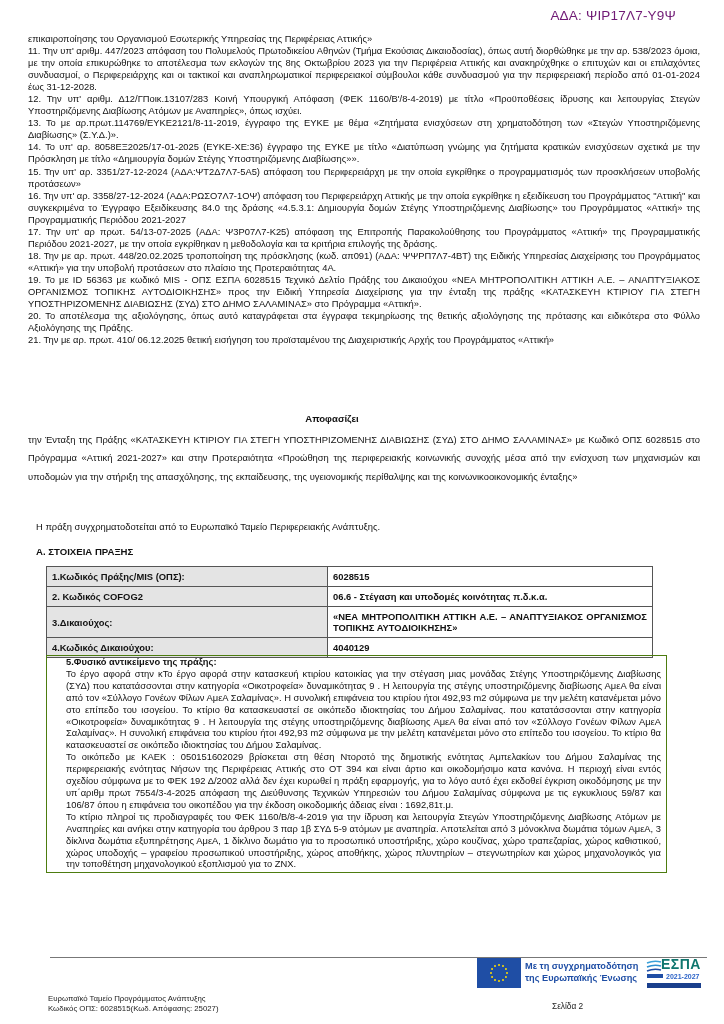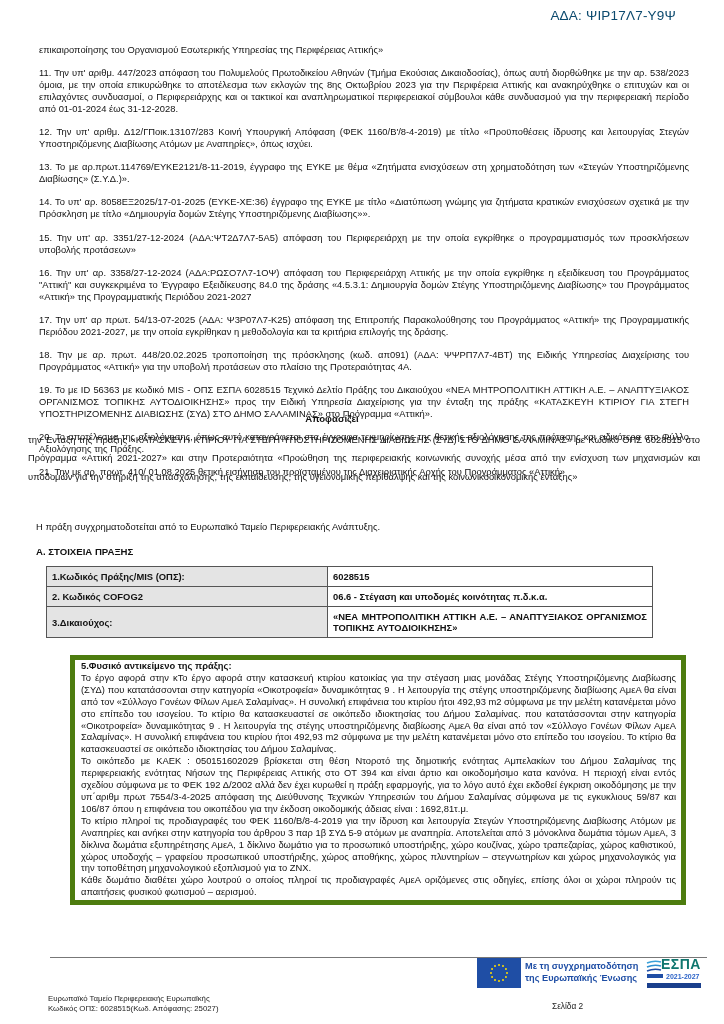--- a/index.html
+++ b/index.html
@@ -2,27 +2,27 @@
 <html><head>
 <meta charset="utf-8">
 <style>
   html, body { margin: 0; padding: 0; background: #ffffff; }
   body {
     width: 724px; height: 1024px; position: relative; overflow: hidden;
     font-family: "Liberation Sans", sans-serif; color: #111;
   }
   .ada {
     position: absolute; top: 8px; right: 48px;
-    font-size: 13.5px; letter-spacing: 0.2px; color: #0c4a6e;
+    font-size: 13.5px; letter-spacing: 0.2px; color: #701a75;
   }
   .considerations {
     position: absolute; left: 28px; top: 33px; width: 672px;
     font-size: 9.35px; line-height: 12.05px; text-align: justify;
   }
-  .considerations p { margin: 11px; }
+  .considerations p { margin: 0; }
   .decides-title {
     position: absolute; left: 0; width: 664px; top: 413px;
     text-align: center; font-weight: bold; font-size: 9.6px;
   }
   .decides-body {
     position: absolute; left: 28px; top: 431px; width: 672px;
     font-size: 9.4px; line-height: 18.3px; text-align: justify;
   }
   .cofund {
     position: absolute; left: 36px; top: 521px; font-size: 9.4px;
@@ -39,22 +39,22 @@
     font-weight: bold;
   }
   table.info td.lbl { background: #e4e4e4; width: 270px; }
   table.info tr.r1 td { height: 17px; }
   table.info tr.r2 td { height: 17px; }
   table.info tr.r3 td { height: 28px; }
   table.info tr.r4 td { height: 17px; }
   table.info td.val3 { text-align: justify; line-height: 11.5px; }
   .object-box {
     position: absolute; left: 46px; top: 655px; width: 595px;
-    border: 5px solid #4d7c0f; padding: 1px 5px 1px 6px;
-    font-size: 9.35px; line-height: 11.9px; text-align: justify; margin-left: 24px;
+    border: 1px solid #4d7c0f; padding: 1px 5px 1px 19px;
+    font-size: 9.35px; line-height: 11.9px; text-align: justify;
   }
   .object-box .obj-title { font-weight: bold; }
   .object-box p { margin: 0; }
   .footer-line {
     position: absolute; left: 50px; top: 957px; width: 657px; height: 1px; background: #777;
   }
   .eu-flag {
     position: absolute; left: 477px; top: 958px; width: 44px; height: 30px; background: #1f4ea5;
   }
   .eu-flag svg { width: 44px; height: 30px; display: block; }
@@ -85,21 +85,21 @@
   <p>11. Την υπ' αριθμ. 447/2023 απόφαση του Πολυμελούς Πρωτοδικείου Αθηνών (Τμήμα Εκούσιας Δικαιοδοσίας), όπως αυτή διορθώθηκε με την αρ. 538/2023 όμοια, με την οποία επικυρώθηκε το αποτέλεσμα των εκλογών της 8ης Οκτωβρίου 2023 για την Περιφέρεια Αττικής και ανακηρύχθηκε ο επιτυχών και οι επιλαχόντες συνδυασμοί, ο Περιφερειάρχης και οι τακτικοί και αναπληρωματικοί περιφερειακοί σύμβουλοι κάθε συνδυασμού για την περιφερειακή περίοδο από 01-01-2024 έως 31-12-2028.</p>
   <p>12. Την υπ' αριθμ. Δ12/ΓΠοικ.13107/283 Κοινή Υπουργική Απόφαση (ΦΕΚ 1160/Β'/8-4-2019) με τίτλο «Προϋποθέσεις ίδρυσης και λειτουργίας Στεγών Υποστηριζόμενης Διαβίωσης Ατόμων με Αναπηρίες», όπως ισχύει.</p>
   <p>13. Το με αρ.πρωτ.114769/ΕΥΚΕ2121/8-11-2019, έγγραφο της ΕΥΚΕ με θέμα «Ζητήματα ενισχύσεων στη χρηματοδότηση των «Στεγών Υποστηριζόμενης Διαβίωσης» (Σ.Υ.Δ.)».</p>
   <p>14. Το υπ' αρ. 8058ΕΞ2025/17-01-2025 (ΕΥΚΕ-ΧΕ:36) έγγραφο της ΕΥΚΕ  με τίτλο «Διατύπωση γνώμης για ζητήματα κρατικών ενισχύσεων σχετικά με την Πρόσκληση με τίτλο «Δημιουργία δομών Στέγης Υποστηριζόμενης Διαβίωσης»».</p>
   <p>15. Την υπ' αρ. 3351/27-12-2024 (ΑΔΑ:ΨΤ2Δ7Λ7-5Α5) απόφαση του Περιφερειάρχη με την οποία εγκρίθηκε ο προγραμματισμός των προσκλήσεων υποβολής προτάσεων»</p>
   <p>16. Την υπ' αρ. 3358/27-12-2024 (ΑΔΑ:ΡΩΣΟ7Λ7-1ΟΨ) απόφαση του Περιφερειάρχη Αττικής με την οποία εγκρίθηκε η εξειδίκευση του Προγράμματος "Αττική" και συγκεκριμένα το Έγγραφο Εξειδίκευσης 84.0 της δράσης «4.5.3.1: Δημιουργία δομών Στέγης Υποστηριζόμενης Διαβίωσης» του Προγράμματος «Αττική» της Προγραμματικής Περιόδου 2021-2027</p>
   <p>17. Την υπ' αρ πρωτ. 54/13-07-2025 (ΑΔΑ: Ψ3Ρ07Λ7-Κ25) απόφαση της Επιτροπής Παρακολούθησης του Προγράμματος «Αττική» της Προγραμματικής Περιόδου 2021-2027, με την οποία εγκρίθηκαν η μεθοδολογία και τα κριτήρια επιλογής της δράσης.</p>
   <p>18. Την με αρ. πρωτ. 448/20.02.2025 τροποποίηση της πρόσκλησης (κωδ. απ091) (ΑΔΑ: ΨΨΡΠ7Λ7-4ΒΤ) της Ειδικής Υπηρεσίας Διαχείρισης του Προγράμματος «Αττική»  για την υποβολή προτάσεων στο πλαίσιο της Προτεραιότητας 4Α.</p>
   <p>19. Το με ID 56363 με κωδικό MIS - ΟΠΣ ΕΣΠΑ 6028515 Τεχνικό Δελτίο Πράξης του Δικαιούχου «ΝΕΑ ΜΗΤΡΟΠΟΛΙΤΙΚΗ ΑΤΤΙΚΗ Α.Ε. – ΑΝΑΠΤΥΞΙΑΚΟΣ ΟΡΓΑΝΙΣΜΟΣ ΤΟΠΙΚΗΣ ΑΥΤΟΔΙΟΙΚΗΣΗΣ» προς την Ειδική Υπηρεσία Διαχείρισης για την ένταξη της πράξης «ΚΑΤΑΣΚΕΥΗ ΚΤΙΡΙΟΥ ΓΙΑ ΣΤΕΓΗ ΥΠΟΣΤΗΡΙΖΟΜΕΝΗΣ ΔΙΑΒΙΩΣΗΣ (ΣΥΔ) ΣΤΟ ΔΗΜΟ ΣΑΛΑΜΙΝΑΣ» στο Πρόγραμμα «Αττική».</p>
   <p>20. Το αποτέλεσμα της αξιολόγησης, όπως αυτό καταγράφεται στα έγγραφα τεκμηρίωσης της θετικής αξιολόγησης της πρότασης και ειδικότερα στο Φύλλο Αξιολόγησης της Πράξης.</p>
-  <p>21. Την με αρ. πρωτ. 410/ 01.08.2025 θετική εισήγηση του προϊσταμένου της Διαχειριστικής Αρχής του Προγράμματος «Αττική»</p>
+  <p>21. Την με αρ. πρωτ. 410/ 06.12.2025 θετική εισήγηση του προϊσταμένου της Διαχειριστικής Αρχής του Προγράμματος «Αττική»</p>
 </div>
 
 <div class="decides-title">Αποφασίζει</div>
 <div class="decides-body">την Ένταξη της Πράξης «ΚΑΤΑΣΚΕΥΗ ΚΤΙΡΙΟΥ ΓΙΑ ΣΤΕΓΗ ΥΠΟΣΤΗΡΙΖΟΜΕΝΗΣ ΔΙΑΒΙΩΣΗΣ (ΣΥΔ) ΣΤΟ ΔΗΜΟ ΣΑΛΑΜΙΝΑΣ» με Κωδικό ΟΠΣ 6028515 στο Πρόγραμμα «Αττική 2021-2027» και στην Προτεραιότητα «Προώθηση της περιφερειακής κοινωνικής συνοχής μέσα από την ενίσχυση των μηχανισμών και υποδομών για την στήριξη της απασχόλησης, της εκπαίδευσης, της υγειονομικής περίθαλψης και της κοινωνικοοικονομικής ένταξης»</div>
 <div class="cofund">Η πράξη συγχρηματοδοτείται από το Ευρωπαϊκό Ταμείο Περιφερειακής Ανάπτυξης.</div>
 
 <div class="section-a">Α. ΣΤΟΙΧΕΙΑ ΠΡΑΞΗΣ</div>
 
 <table class="info">
   <tbody>
@@ -108,29 +108,32 @@
     <td>6028515</td>
   </tr>
   <tr class="r2">
     <td class="lbl">2. Κωδικός COFOG2</td>
     <td>06.6 - Στέγαση και υποδομές κοινότητας π.δ.κ.α.</td>
   </tr>
   <tr class="r3">
     <td class="lbl">3.Δικαιούχος:</td>
     <td class="val3">«ΝΕΑ ΜΗΤΡΟΠΟΛΙΤΙΚΗ ΑΤΤΙΚΗ Α.Ε. – ΑΝΑΠΤΥΞΙΑΚΟΣ ΟΡΓΑΝΙΣΜΟΣ ΤΟΠΙΚΗΣ ΑΥΤΟΔΙΟΙΚΗΣΗΣ»</td>
   </tr>
+  <tr class="r4">
+    <td class="lbl">4.Κωδικός Δικαιούχου:</td>
+    <td>4040129</td>
+  </tr>
 </tbody>
   </table>
 
 <div class="object-box">
   <div class="obj-title">5.Φυσικό αντικείμενο της πράξης:</div>
   <p>Το έργο αφορά στην κΤο έργο αφορά στην κατασκευή κτιρίου κατοικίας για την στέγαση μιας μονάδας Στέγης Υποστηριζόμενης Διαβίωσης (ΣΥΔ) που κατατάσσονται στην κατηγορία «Οικοτροφεία» δυναμικότητας 9 . Η λειτουργία της στέγης υποστηριζόμενης διαβίωσης ΑμεΑ θα είναι από τον «Σύλλογο Γονέων Φίλων ΑμεΑ Σαλαμίνας». Η συνολική επιφάνεια του κτιρίου ήτοι 492,93 m2 σύμφωνα με την μελέτη κατανέμεται μόνο στο επίπεδο του ισογείου. Το κτίριο θα κατασκευαστεί σε οικόπεδο ιδιοκτησίας του Δήμου Σαλαμίνας. που κατατάσσονται στην κατηγορία «Οικοτροφεία» δυναμικότητας 9 . Η λειτουργία της στέγης υποστηριζόμενης διαβίωσης ΑμεΑ θα είναι από τον «Σύλλογο Γονέων Φίλων ΑμεΑ Σαλαμίνας». Η συνολική επιφάνεια του κτιρίου ήτοι 492,93 m2 σύμφωνα με την μελέτη κατανέμεται μόνο στο επίπεδο του ισογείου. Το κτίριο θα κατασκευαστεί σε οικόπεδο ιδιοκτησίας του Δήμου Σαλαμίνας.</p>
   <p>Το οικόπεδο με ΚΑΕΚ : 050151602029 βρίσκεται στη θέση Ντοροτό της δημοτικής ενότητας Αμπελακίων του Δήμου Σαλαμίνας της περιφερειακής ενότητας Νήσων της Περιφέρειας Αττικής στο ΟΤ 394 και είναι άρτιο και οικοδομήσιμο κατα κανόνα. Η περιοχή είναι εντός σχεδίου σύμφωνα με το ΦΕΚ 192 Δ/2002 αλλά δεν έχει κυρωθεί η πράξη εφαρμογής, για το λόγο αυτό έχει εκδοθεί έγκριση οικοδόμησης με την υπ΄αριθμ πρωτ 7554/3-4-2025 απόφαση της Διεύθυνσης Τεχνικών Υπηρεσιών του Δήμου Σαλαμίνας σύμφωνα με τις εγκυκλιους 59/87 και 106/87 όπου η επιφάνεια του οικοπέδου για την έκδοση οικοδομικής άδειας είναι : 1692,81τ.μ.</p>
   <p>Το κτίριο πληροί τις προδιαγραφές του ΦΕΚ 1160/Β/8-4-2019 για την ίδρυση και λειτουργία Στεγών Υποστηριζόμενης Διαβίωσης Ατόμων με Αναπηρίες και ανήκει στην κατηγορία του άρθρου 3 παρ 1β ΣΥΔ 5-9 ατόμων με αναπηρία. Αποτελείται από 3 μόνοκλινα δωμάτια τόμων ΑμεΑ, 3 δίκλινα δωμάτια εξυπηρέτησης ΑμεΑ, 1 δίκλινο δωμάτιο για το προσωπικό υποστήριξης, χώρο κουζίνας, χώρο τραπεζαρίας, χώρος καθιστικού, χώρος υποδοχής – γραφείου προσωπικού υποστήριξης, χώρος αποθήκης, χώρος πλυντηρίων – στεγνωτηρίων και χώρος μηχανολογικός για την τοποθέτηση μηχανολογικού εξοπλισμού για το ΖΝΧ.</p>
-  <p>Κάθε δωμάτιο διαθέτει χώρο λουτρού ο οποίος πληροί τις προδιαγραφές ΑμεΑ οριζόμενες στις οδηγίες, επίσης όλοι οι χώροι πληρούν τις απαιτήσεις φυσικού φωτισμού – αερισμού.</p>
 </div>
 
 <div class="footer-line"></div>
 
 <div class="eu-flag">
   <svg viewBox="0 0 44 30">
     <g id="stars">
         <circle cx="30.00" cy="15.00" r="1" fill="#ffdd00"></circle>
         <circle cx="28.93" cy="19.00" r="1" fill="#ffdd00"></circle>
         <circle cx="26.00" cy="21.93" r="1" fill="#ffdd00"></circle>
@@ -157,17 +160,17 @@
     <path d="M1 8 Q8 5 15 7" stroke="#2d8fd0" stroke-width="1.6" fill="none"></path>
     <path d="M1 12 Q8 9 15 11" stroke="#1f4ea5" stroke-width="1.6" fill="none"></path>
   </svg>
   <div class="espa-word">ΕΣΠΑ</div>
   <div class="espa-small"></div>
   <div class="espa-years">2021-2027</div>
   <div class="espa-bar"></div>
 </div>
 
 <div class="footer-left">
-  <div>Ευρωπαϊκό Ταμείο Περιφερειακής Ευρωπαϊκής</div>
+  <div>Ευρωπαϊκό Ταμείο Προγράμματος Ανάπτυξης</div>
   <div>Κωδικός ΟΠΣ: 6028515(Κωδ. Απόφασης: 25027)</div>
 </div>
 
 <div class="page-num">Σελίδα 2</div>
 
 </body></html>

